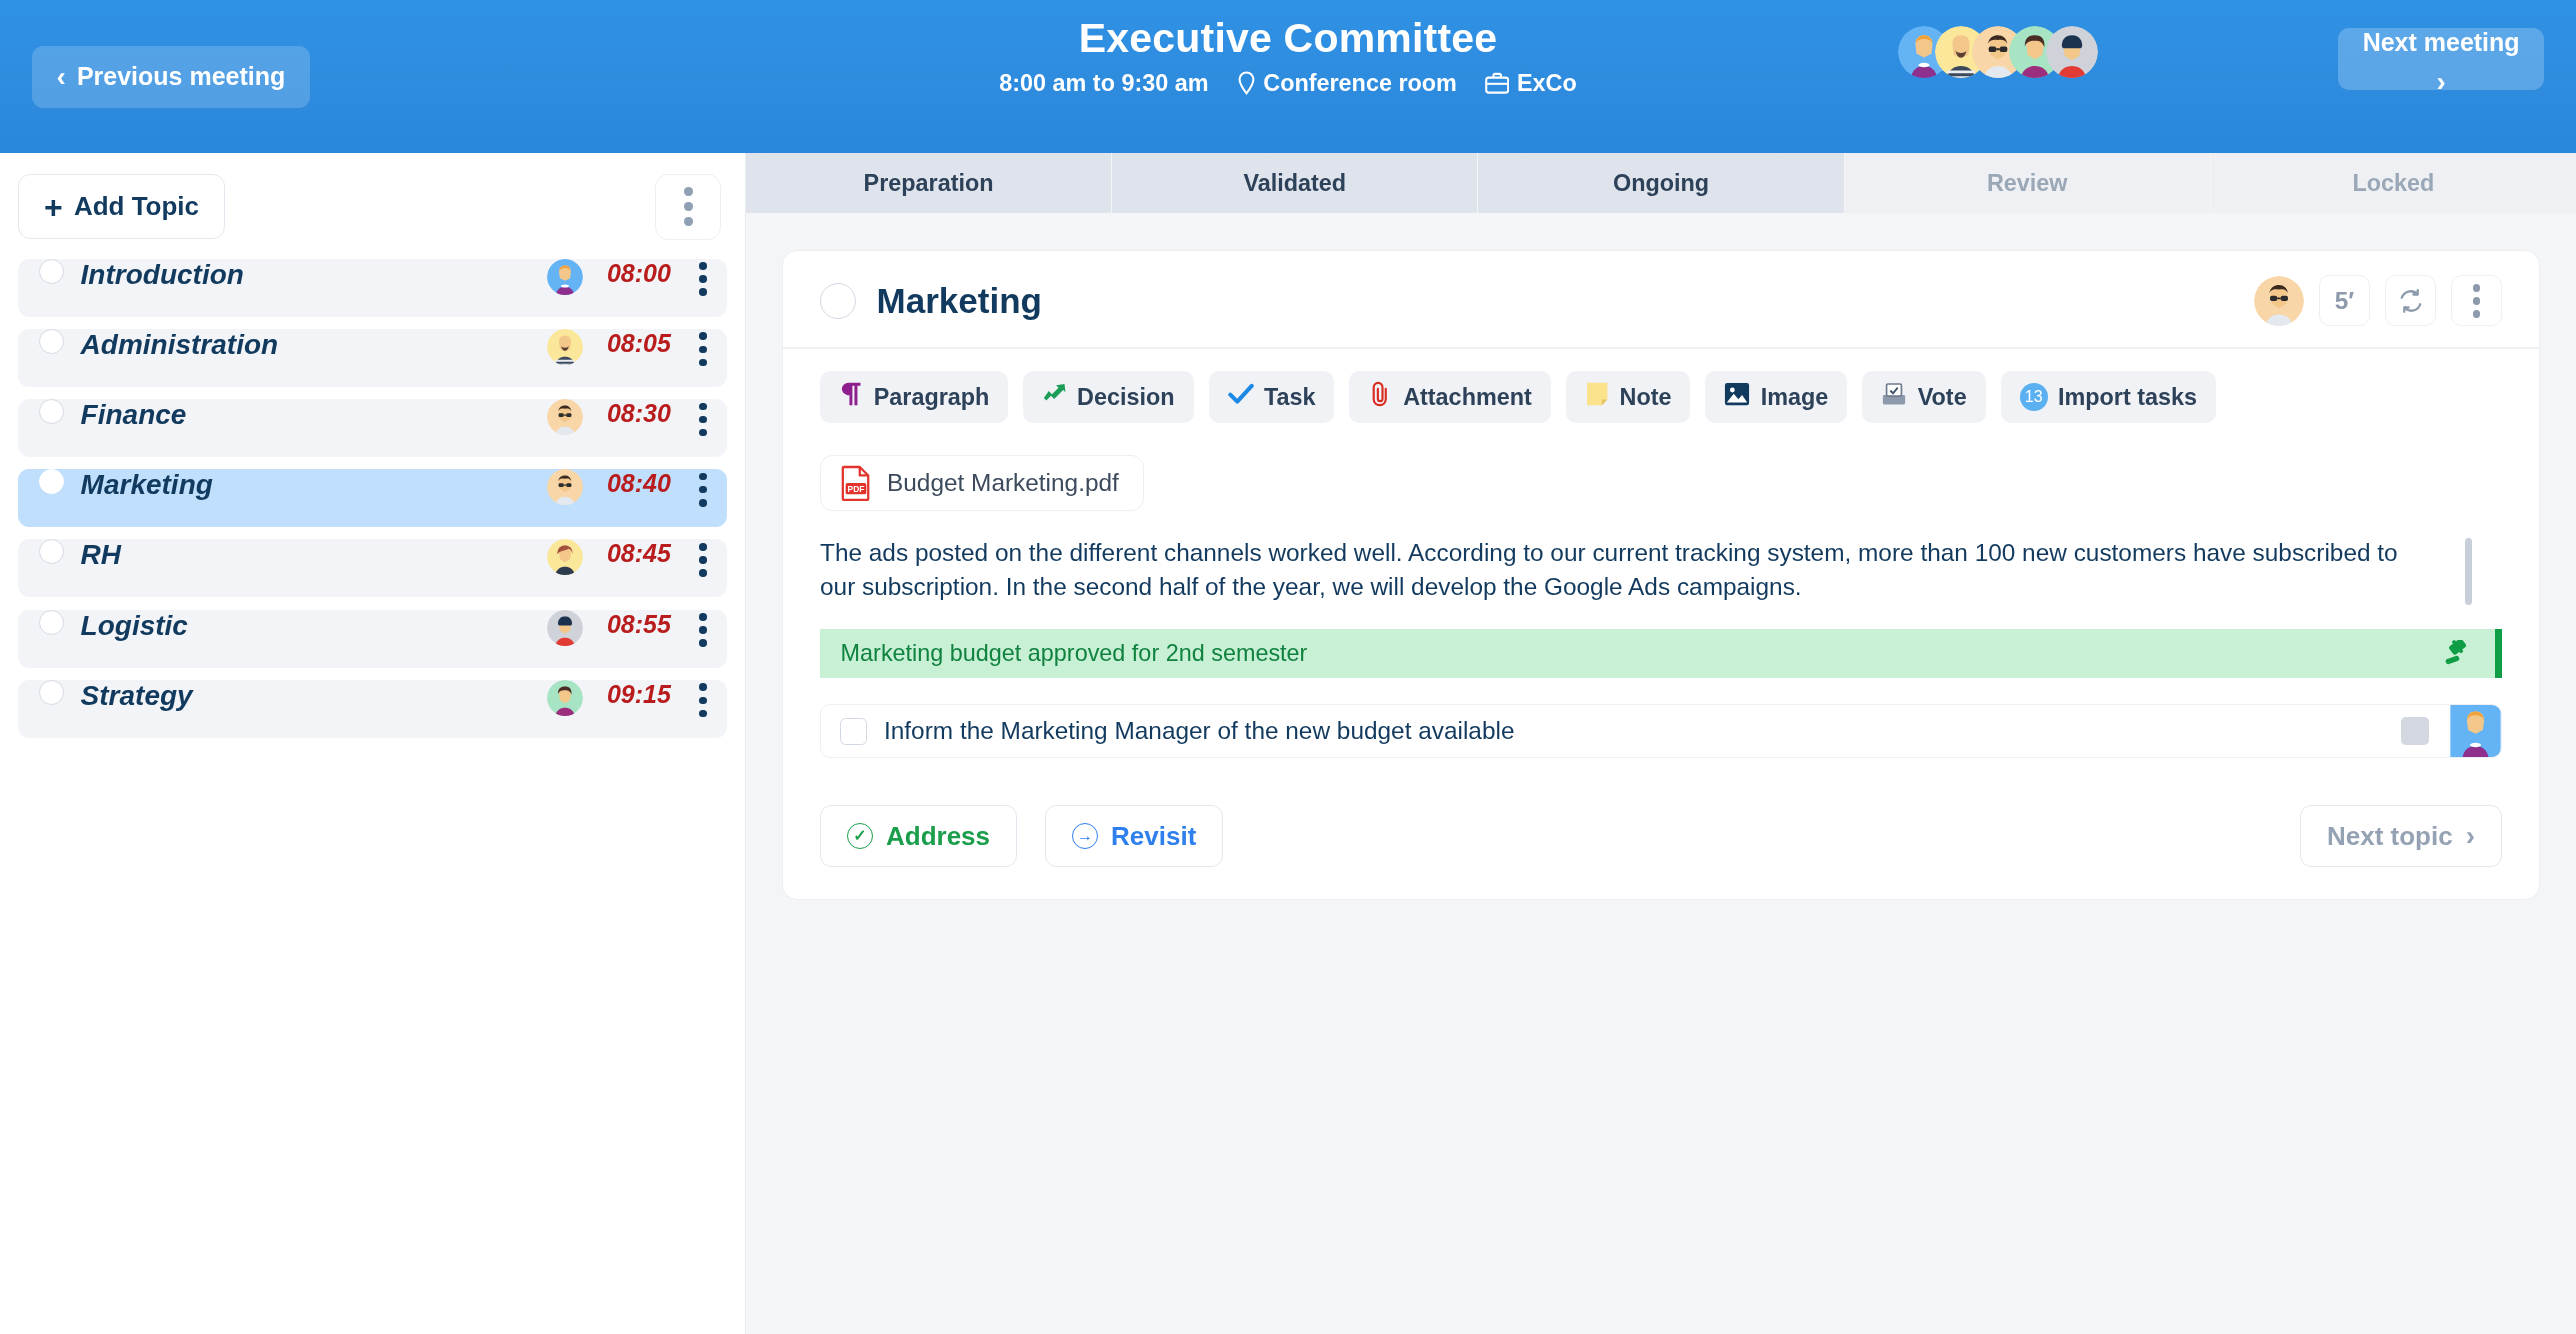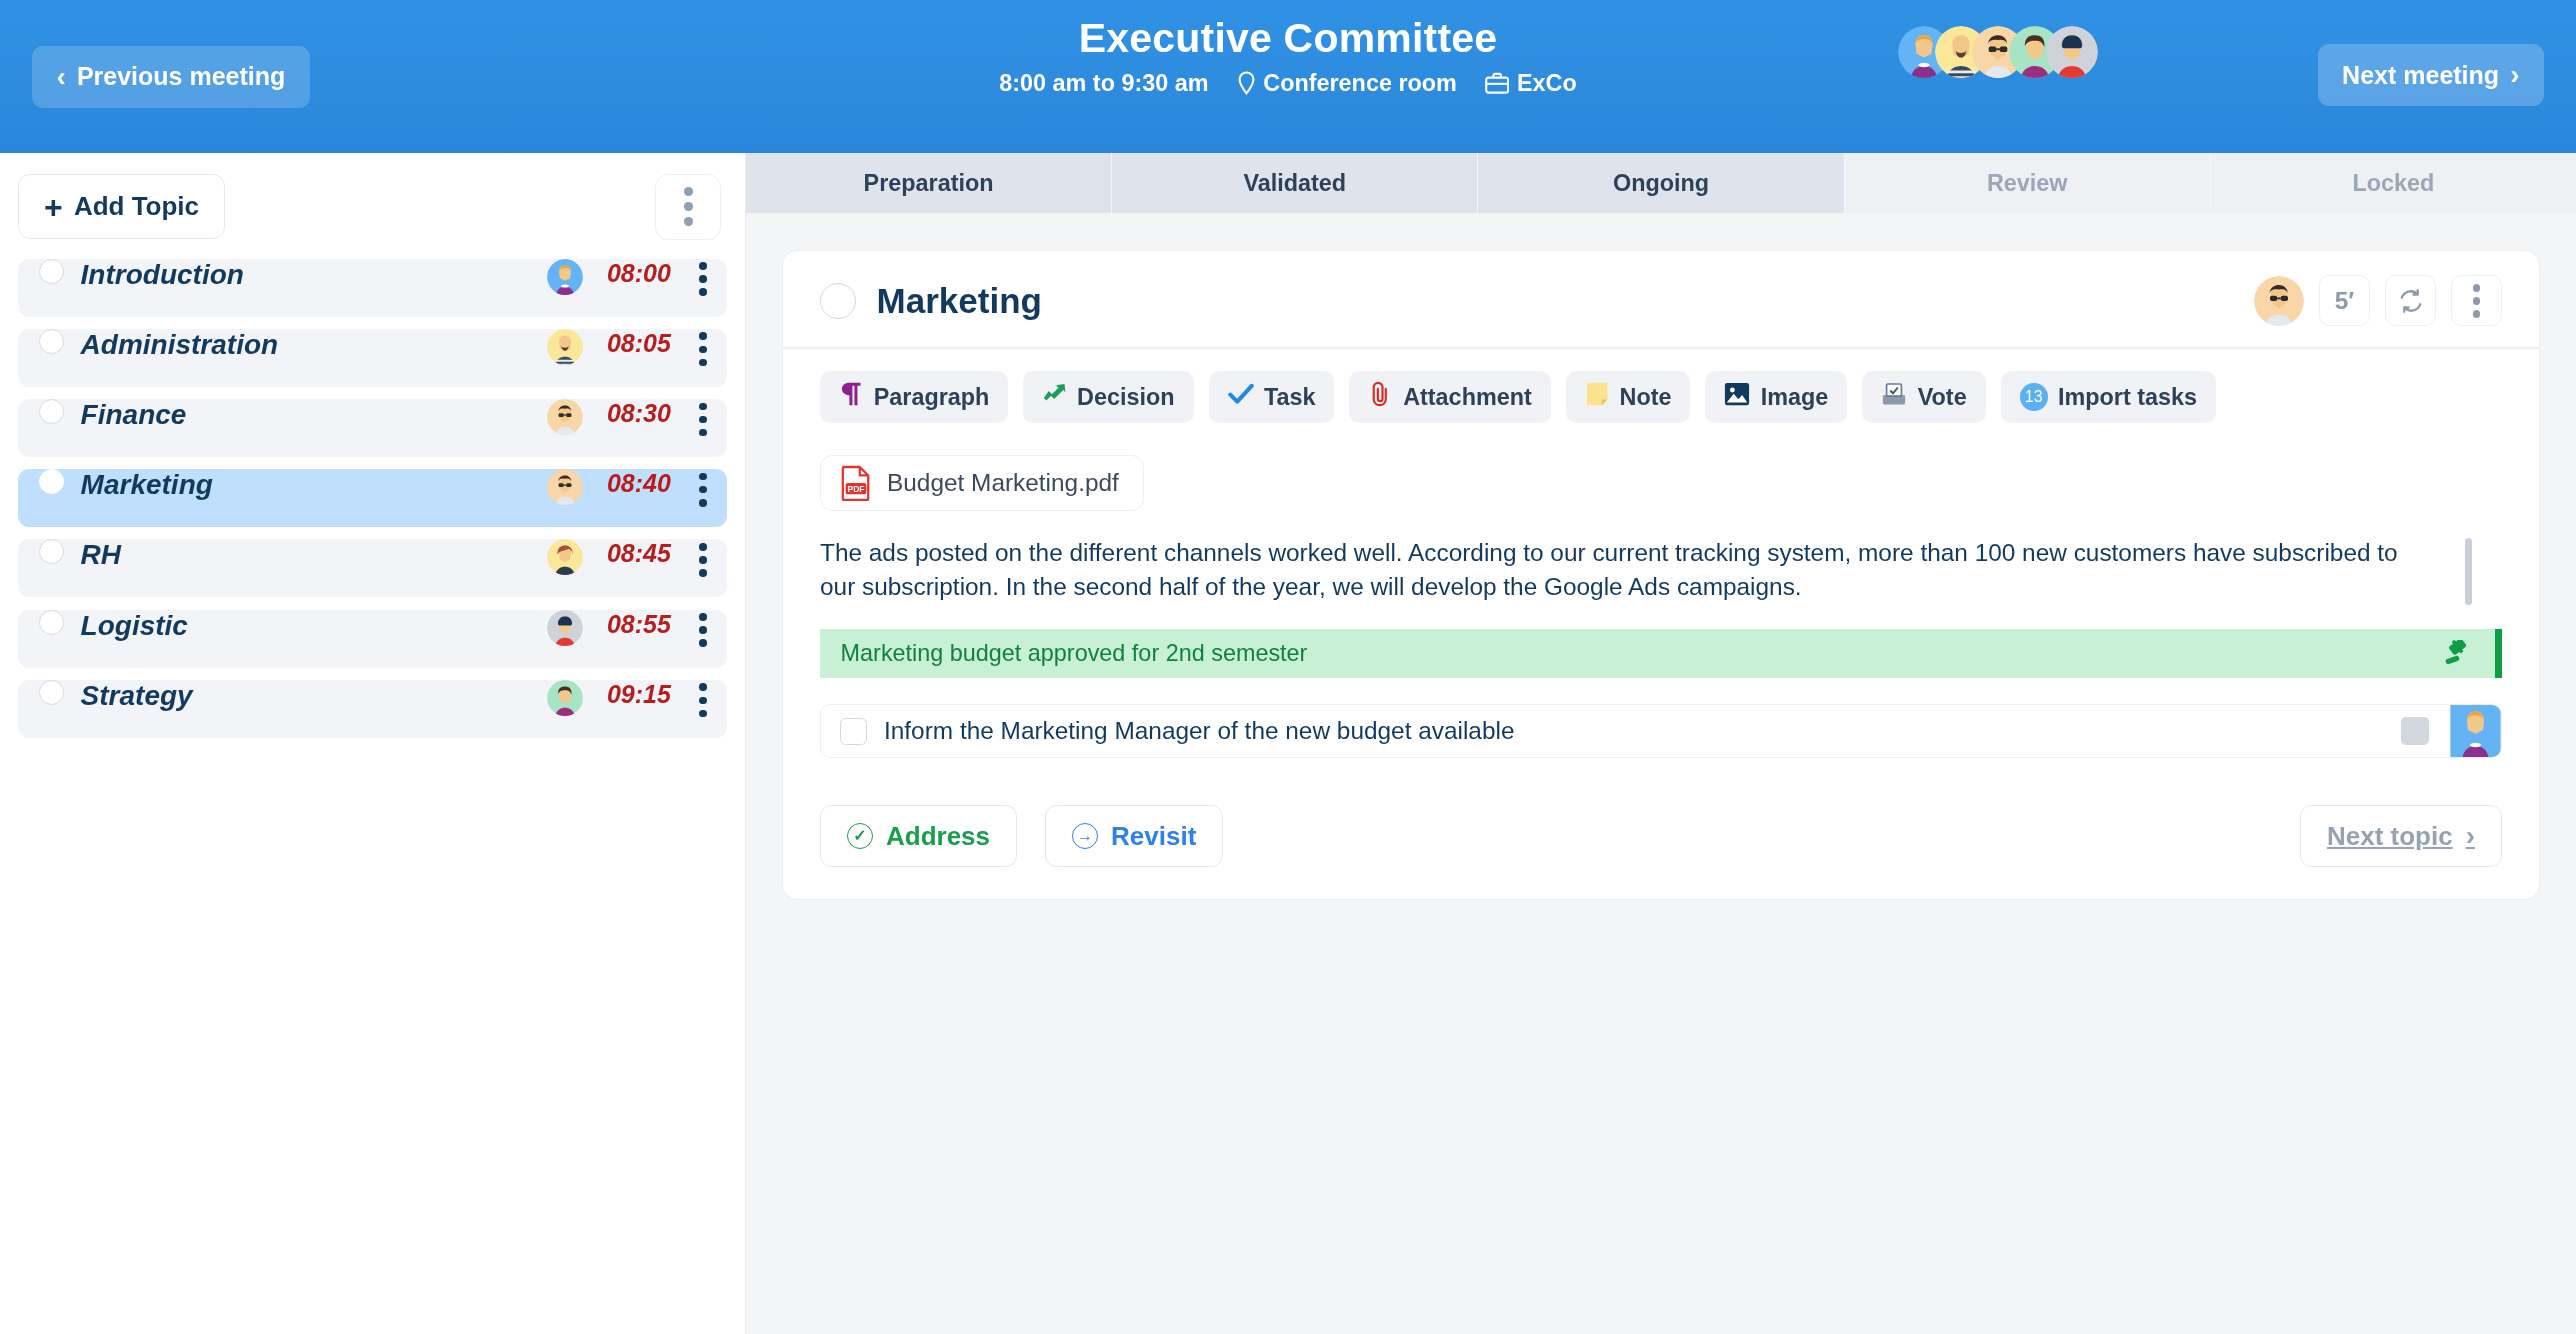--- a/index.html
+++ b/index.html
@@ -21,21 +21,21 @@
     border-radius: 11.2px; height: 62px; padding: 0 24.4px;
     display: flex; align-items: center; gap: 11.2px;
     color: #fff; font-size: 25px; font-weight: 700; cursor: pointer;
     border: none; white-space: nowrap;
   }
   .next-btn {
     background: rgba(255,255,255,0.22);
     border-radius: 11.2px; height: 62px; padding: 0 24.4px;
     display: flex; align-items: center; gap: 11.2px;
     color: #fff; font-size: 25px; font-weight: 700; cursor: pointer;
-    border: none; white-space: nowrap; position: absolute; right: 32px; top: 44px;
+    border: none; white-space: nowrap; position: absolute; right: 32px; top: 28px; flex-direction: column;
   }
   .chev { font-size: 28px; font-weight: 700; line-height: 1; display:inline-block; }
   .head-center {
     position: absolute; left: 0; right: 0; top: 13px;
     display: flex; flex-direction: column; align-items: center; pointer-events: none;
   }
   .meet-title { color:#fff; font-size: 41px; font-weight: 700; letter-spacing: 0.2px; line-height: 1.25; }
   .meet-sub {
     color: #fff; font-size: 23.4px; font-weight: 700; display: flex; align-items: center;
     gap: 9.4px; margin-top: 5.6px;
@@ -155,21 +155,21 @@
   .task-av { width: 51px; height: 54px; overflow: hidden; flex: 0 0 51px; }
 
   .card-footer { display: flex; align-items: center; margin-top: 47px; }
   .fbtn {
     border: 1.9px solid #e4e8ee; border-radius: 11.2px; background: #fff; height: 62px;
     padding: 0 26px; display: flex; align-items: center; gap: 13px;
     font-size: 26px; font-weight: 700; cursor: pointer;
   }
   .fbtn.address { color: #1b9e4b; }
   .fbtn.revisit { color: #2f80ed; margin-left: 28px; }
-  .fbtn.next { color: #95a2b3; margin-left: auto; text-decoration: underline; }
+  .fbtn.next { color: #95a2b3; margin-left: auto; }
   .ic-circle { width: 26px; height: 26px; border-radius: 50%; border: 1.9px solid currentColor;
     display:flex; align-items:center; justify-content:center; font-size: 16px; line-height:1; }
 </style>
 </head>
 <body>
 
 <div class="app">
 
   <div class="header">
     <button class="prev-btn">

